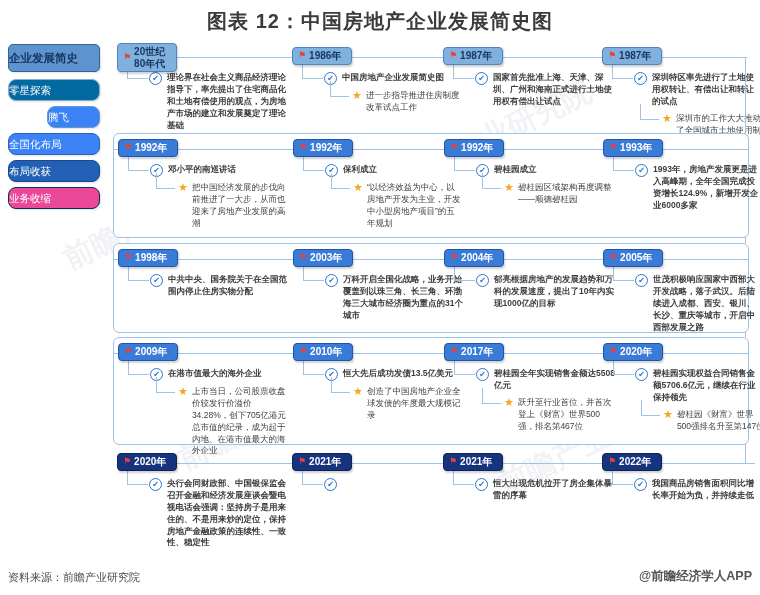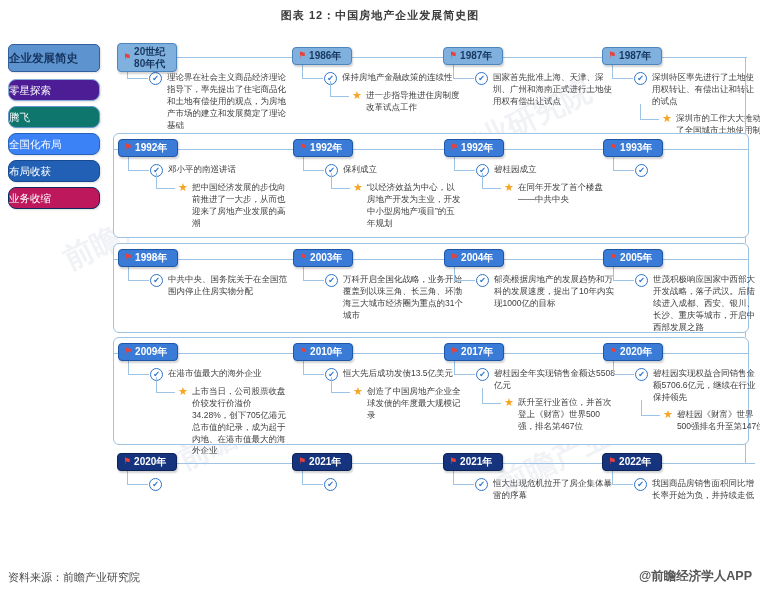--- a/index.html
+++ b/index.html
@@ -1,19 +1,19 @@
 <!DOCTYPE html>
 <html><head>
 <meta charset="utf-8">
 <style>
   html,body{margin:0;padding:0;background:#fff;}
   body{width:760px;height:595px;position:relative;overflow:hidden;
        font-family:"Liberation Sans","DejaVu Sans",sans-serif;color:#3d3d3d;}
   .title{position:absolute;top:8px;left:0;width:760px;text-align:center;
-         font-size:11px;font-weight:bold;color:#3b3b3b;letter-spacing:1px;}
+         font-size:20px;font-weight:bold;color:#3b3b3b;letter-spacing:1px;}
   
   .wm{position:absolute;font-size:30px;color:rgba(130,150,170,0.12);
       transform:rotate(-26deg);white-space:nowrap;pointer-events:none;font-weight:bold;}
   
   #sidebar{position:absolute;left:8px;top:44px;width:92px;}
   .pill{height:20px;line-height:20px;border-radius:8px;border:1px solid transparent;
         text-align:left;font-size:10.5px;margin-bottom:5px;color:#fff;
         box-shadow:1px 1px 2px rgba(0,0,0,0.12);}
   .pill.first{height:26px;line-height:26px;font-size:11.5px;font-weight:bold;
         border-radius:5px;margin-bottom:7px;}
@@ -46,21 +46,21 @@
   .badge-mid{background:var(--badge-mid-bg);border-color:var(--badge-mid-border);color:var(--badge-mid-text);}
   .badge-dark{background:var(--badge-dark-bg);border-color:var(--badge-dark-border);color:var(--badge-dark-text);}
   .flag{font-size:9px;color:var(--flag);line-height:1;}
   .year{white-space:pre-line;line-height:1.15;}
   .main{position:relative;margin-left:32px;display:flex;align-items:flex-start;}
   .main::before{content:"";position:absolute;left:-22px;top:-12px;width:20px;height:18px;
         border-left:1px solid var(--line);border-bottom:1px solid var(--line);}
   .check{flex-shrink:0;width:11px;height:11px;border:1.5px solid var(--check);border-radius:50%;
         color:var(--check);font-size:8px;line-height:11px;text-align:center;margin-right:5px;
         background:#fff;margin-top:0px;}
-  .desc{font-size:8.5px;line-height:1.4;width:124px;color:#3d3d3d;}
+  .desc{font-size:8.5px;line-height:1.4;width:124px;color:#3d3d3d;font-weight:bold;}
   .col3 .desc{width:106px;}
   .sub{position:relative;margin-left:60px;margin-top:5px;display:flex;align-items:flex-start;}
   .sub::before{content:"";position:absolute;left:-22px;top:-9px;width:18px;height:15px;
         border-left:1px solid var(--line);border-bottom:1px solid var(--line);}
   .star{flex-shrink:0;color:var(--star);font-size:11px;line-height:11px;margin-right:4px;margin-top:0;}
   .star-desc{font-size:8.5px;line-height:1.4;width:96px;color:#3d3d3d;}
   .col3 .star-desc{width:88px;}
   
   #src{position:absolute;left:8px;top:570px;font-size:11px;color:#4a4a4a;}
   #credit{position:absolute;right:8px;top:568px;font-size:12.5px;font-weight:bold;color:#555;}
@@ -70,25 +70,25 @@
 
 <div class="title">图表 12：中国房地产企业发展简史图</div>
 
 <span class="wm" style="left:55px;top:195px;">前瞻产业研究院</span>
 <span class="wm" style="left:390px;top:115px;">前瞻产业研究院</span>
 <span class="wm" style="left:170px;top:395px;">前瞻产业研究院</span>
 <span class="wm" style="left:490px;top:420px;">前瞻产业研究院</span>
 
 <div id="sidebar">
   <div class="pill first" style="background: rgb(93, 148, 207); border-color: rgb(49, 96, 156); color: rgb(21, 51, 94);">企业发展简史</div>
-  <div class="pill" style="background: #4c1d95; border-color: rgb(133, 175, 214); color: rgb(255, 255, 255);">零星探索</div>
-  <div class="pill" style="background: #0f766e; border-color: rgb(102, 153, 204); color: rgb(255, 255, 255);">腾飞</div>
+  <div class="pill" style="background: #0369a1; border-color: rgb(133, 175, 214); color: rgb(255, 255, 255);">零星探索</div>
+  <div class="pill" style="background: #3b82f6; border-color: rgb(102, 153, 204); color: rgb(255, 255, 255); margin-left: 39px;">腾飞</div>
   <div class="pill" style="background: #3b82f6; border-color: rgb(37, 99, 184); color: rgb(255, 255, 255);">全国化布局</div>
   <div class="pill" style="background: rgb(33, 96, 180); border-color: rgb(23, 74, 143); color: rgb(255, 255, 255);">布局收获</div>
-  <div class="pill" style="background: #be185d; border-color: rgb(13, 44, 94); color: rgb(255, 255, 255);">业务收缩</div>
+  <div class="pill" style="background: #ec4899; border-color: rgb(13, 44, 94); color: rgb(255, 255, 255);">业务收缩</div>
 </div>
 
 <div class="row" id="r0">
     <div class="hline"></div>
     <div class="event col0">
     <div class="badge badge-light">
       <span class="flag">⚑</span>
       <span class="year">20世纪
 80年代</span>
     </div>
@@ -98,21 +98,21 @@
     </div>
 
   </div>
     <div class="event col1">
     <div class="badge badge-light">
       <span class="flag">⚑</span>
       <span class="year">1986年</span>
     </div>
     <div class="main">
       <span class="check">✔</span>
-      <div class="desc">保持房地产金融政策的连续性</div>
+      <div class="desc">中国房地产企业发展简史图</div>
     </div>
     <div class="sub">
       <span class="star">★</span>
       <div class="star-desc">进一步指导推进住房制度改革试点工作</div>
     </div>
   </div>
     <div class="event col2">
     <div class="badge badge-light">
       <span class="flag">⚑</span>
       <span class="year">1987年</span>
@@ -172,30 +172,31 @@
     <div class="badge badge-mid">
       <span class="flag">⚑</span>
       <span class="year">1992年</span>
     </div>
     <div class="main">
       <span class="check">✔</span>
       <div class="desc">碧桂园成立</div>
     </div>
     <div class="sub">
       <span class="star">★</span>
-      <div class="star-desc">在同年开发了首个楼盘——中共中央</div>
+      <div class="star-desc">碧桂园区域架构再度调整——顺德碧桂园</div>
     </div>
   </div>
     <div class="event col3">
     <div class="badge badge-mid">
       <span class="flag">⚑</span>
       <span class="year">1993年</span>
     </div>
     <div class="main">
       <span class="check">✔</span>
+      <div class="desc">1993年，房地产发展更是进入高峰期，全年全国完成投资增长124.9%，新增开发企业6000多家</div>
     </div>
 
   </div>
   </div>
 <div class="row boxed" id="r2">
     <div class="hline"></div>
     <div class="event col0">
     <div class="badge badge-mid">
       <span class="flag">⚑</span>
       <span class="year">1998年</span>
@@ -301,20 +302,21 @@
   </div>
 <div class="row" id="r4">
     <div class="hline"></div>
     <div class="event col0">
     <div class="badge badge-dark">
       <span class="flag">⚑</span>
       <span class="year">2020年</span>
     </div>
     <div class="main">
       <span class="check">✔</span>
+      <div class="desc">央行会同财政部、中国银保监会召开金融和经济发展座谈会暨电视电话会强调：坚持房子是用来住的、不是用来炒的定位，保持房地产金融政策的连续性、一致性、稳定性</div>
     </div>
 
   </div>
     <div class="event col1">
     <div class="badge badge-dark">
       <span class="flag">⚑</span>
       <span class="year">2021年</span>
     </div>
     <div class="main">
       <span class="check">✔</span>

